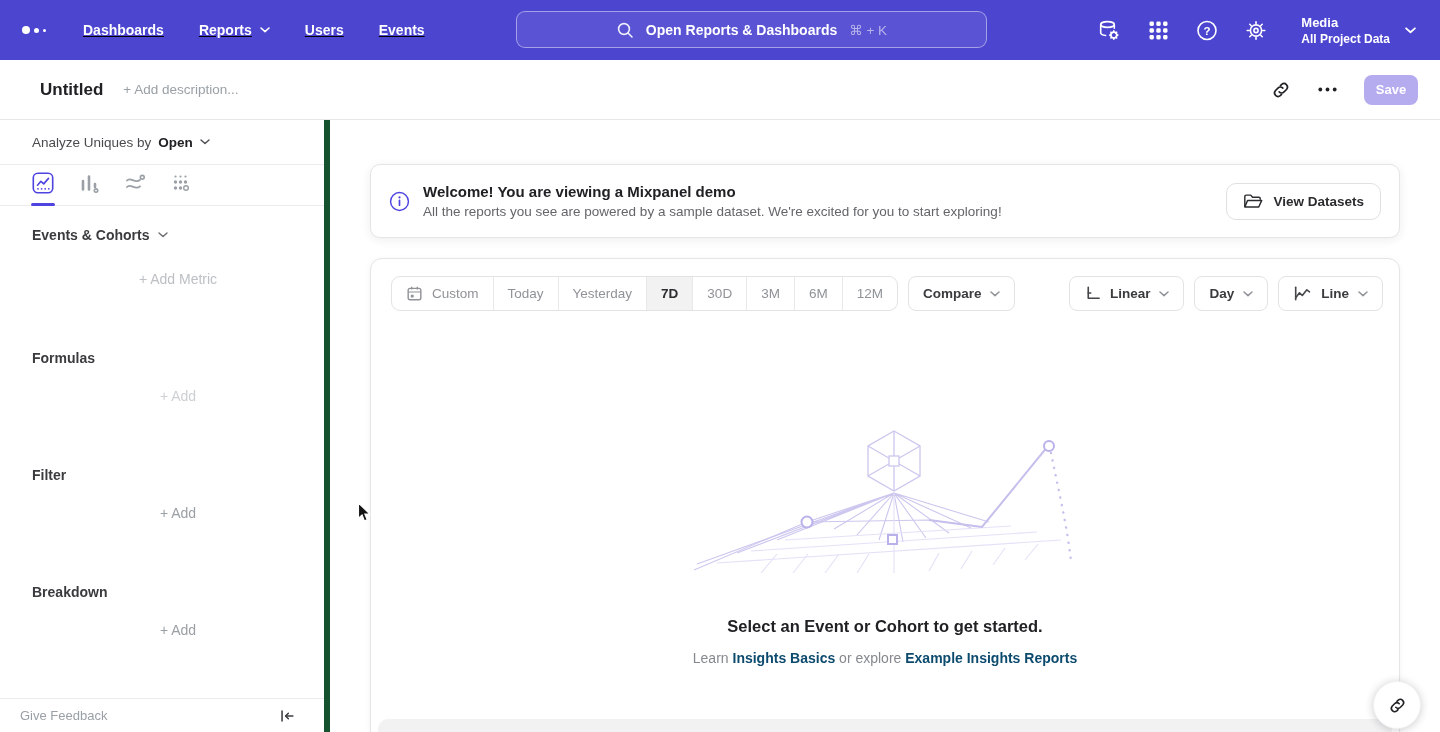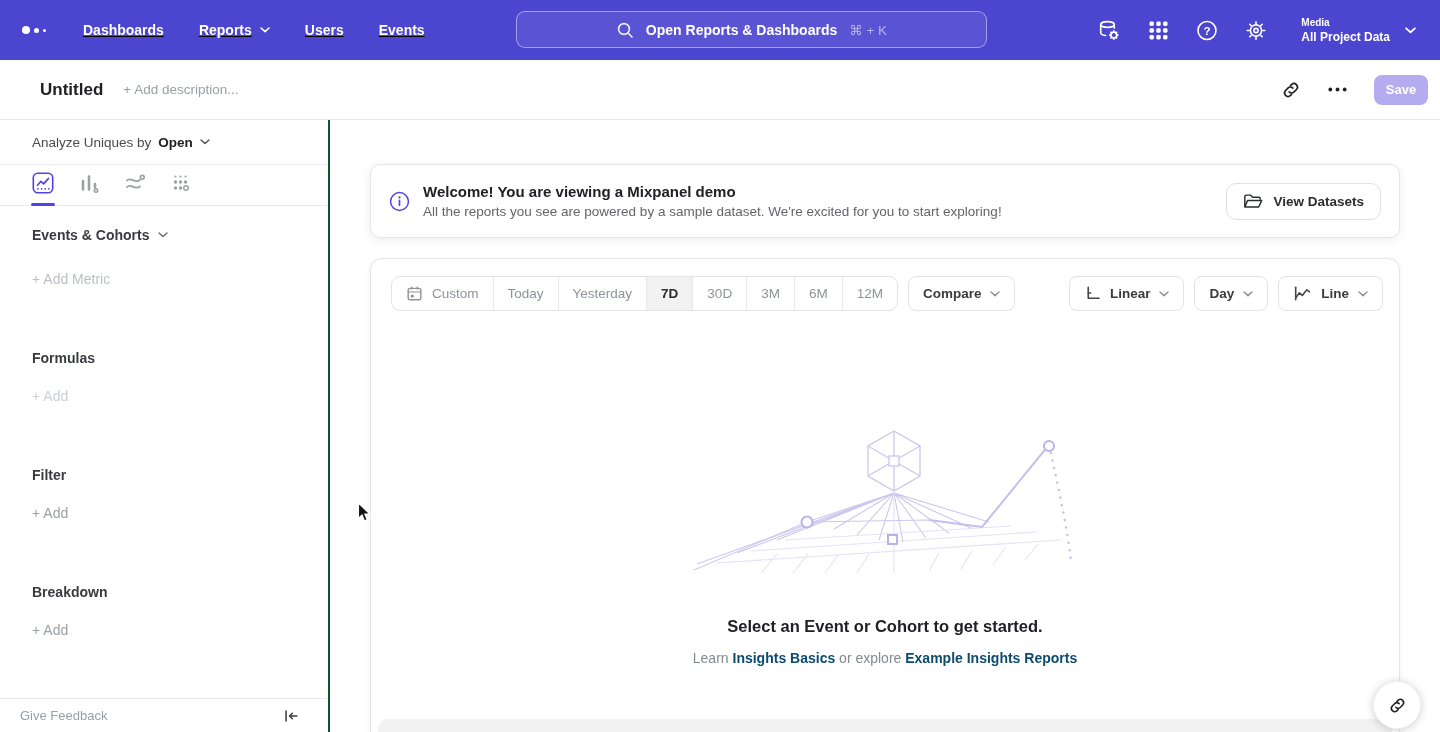--- a/index.html
+++ b/index.html
@@ -17,37 +17,37 @@
     display:inline-flex; align-items:center; gap:8px; cursor:pointer; }
   .chev { display:inline-block; }
   .search { position:absolute; left:516px; top:11px; width:471px; height:37px;
     border:1px solid rgba(255,255,255,.45); background:rgba(255,255,255,.08);
     border-radius:9px; display:flex; align-items:center; justify-content:center;
     gap:12px; color:#fff; font-size:14px; font-weight:600; cursor:text; }
   .search .shortcut { color:rgba(255,255,255,.55); font-weight:400; font-size:13.5px; }
   .nav-right { margin-left:auto; display:flex; align-items:center; gap:25px; }
   .nav-icon { width:24px; height:24px; display:flex; align-items:center; justify-content:center; cursor:pointer; }
   .project { display:flex; align-items:center; gap:15px; color:#fff; cursor:pointer; margin-left:8px; }
-  .project .name { font-size:10px; font-weight:700; line-height:1.4; }
+  .project .name { font-size:13px; font-weight:700; line-height:1.4; }
   .project .scope { font-size:12px; font-weight:700; }
 
   
-  .header { height:60px; display:flex; align-items:center; padding:0 12px 0 40px;
+  .header { height:60px; display:flex; align-items:center; padding:0 22px 0 40px;
     border-bottom:1px solid #e7e7e9; background:#fff; }
   .title { font-size:17px; font-weight:600; color:#202124; cursor:text; }
   .desc { margin-left:20px; font-size:13.5px; color:#9aa0a6; cursor:text; }
   .header-right { margin-left:auto; display:flex; align-items:center; gap:27px; }
   .icon-btn { background:none; border:none; cursor:pointer; display:flex; align-items:center; color:#202124; }
   .save-btn { width:54px; height:30px; border-radius:8px; background:#b5acf0; color:#fff;
     font-size:13px; font-weight:600; border:none; display:flex; align-items:center;
     justify-content:center; font-family:inherit; }
 
   
   .content { display:flex; height:612px; }
-  .sidebar { width:330px; flex-shrink:0; border-right:2px solid #14532d; position:relative; background:#fff; }
+  .sidebar { width:330px; flex-shrink:0; border-right:6px solid #14532d; position:relative; background:#fff;text-align:center; }
   .analyze-row { height:45px; display:flex; align-items:center; padding:0 32px;
     border-bottom:1px solid #ececee; font-size:13.5px; color:#4a4b4e; gap:7px; }
   .analyze-value { font-weight:600; color:#202124; display:inline-flex; align-items:center; gap:7px; cursor:pointer; }
   .tab-row { height:41px; display:flex; padding:7px 0 0 32px; border-bottom:1px solid #ececee; gap:24px; }
   .tab { width:22px; height:34px; position:relative; color:#9aa0a6; cursor:pointer; }
   .tab.active { color:#4f44e0; }
   .tab.active::after { content:""; position:absolute; left:-1px; right:-1px; bottom:0;
     height:3px; background:#4f44e0; border-radius:2px; }
   .sec { padding-left:32px; }
   .sec-header { font-size:14px; font-weight:600; color:#3a3b3e; display:flex; align-items:center; gap:9px; }

